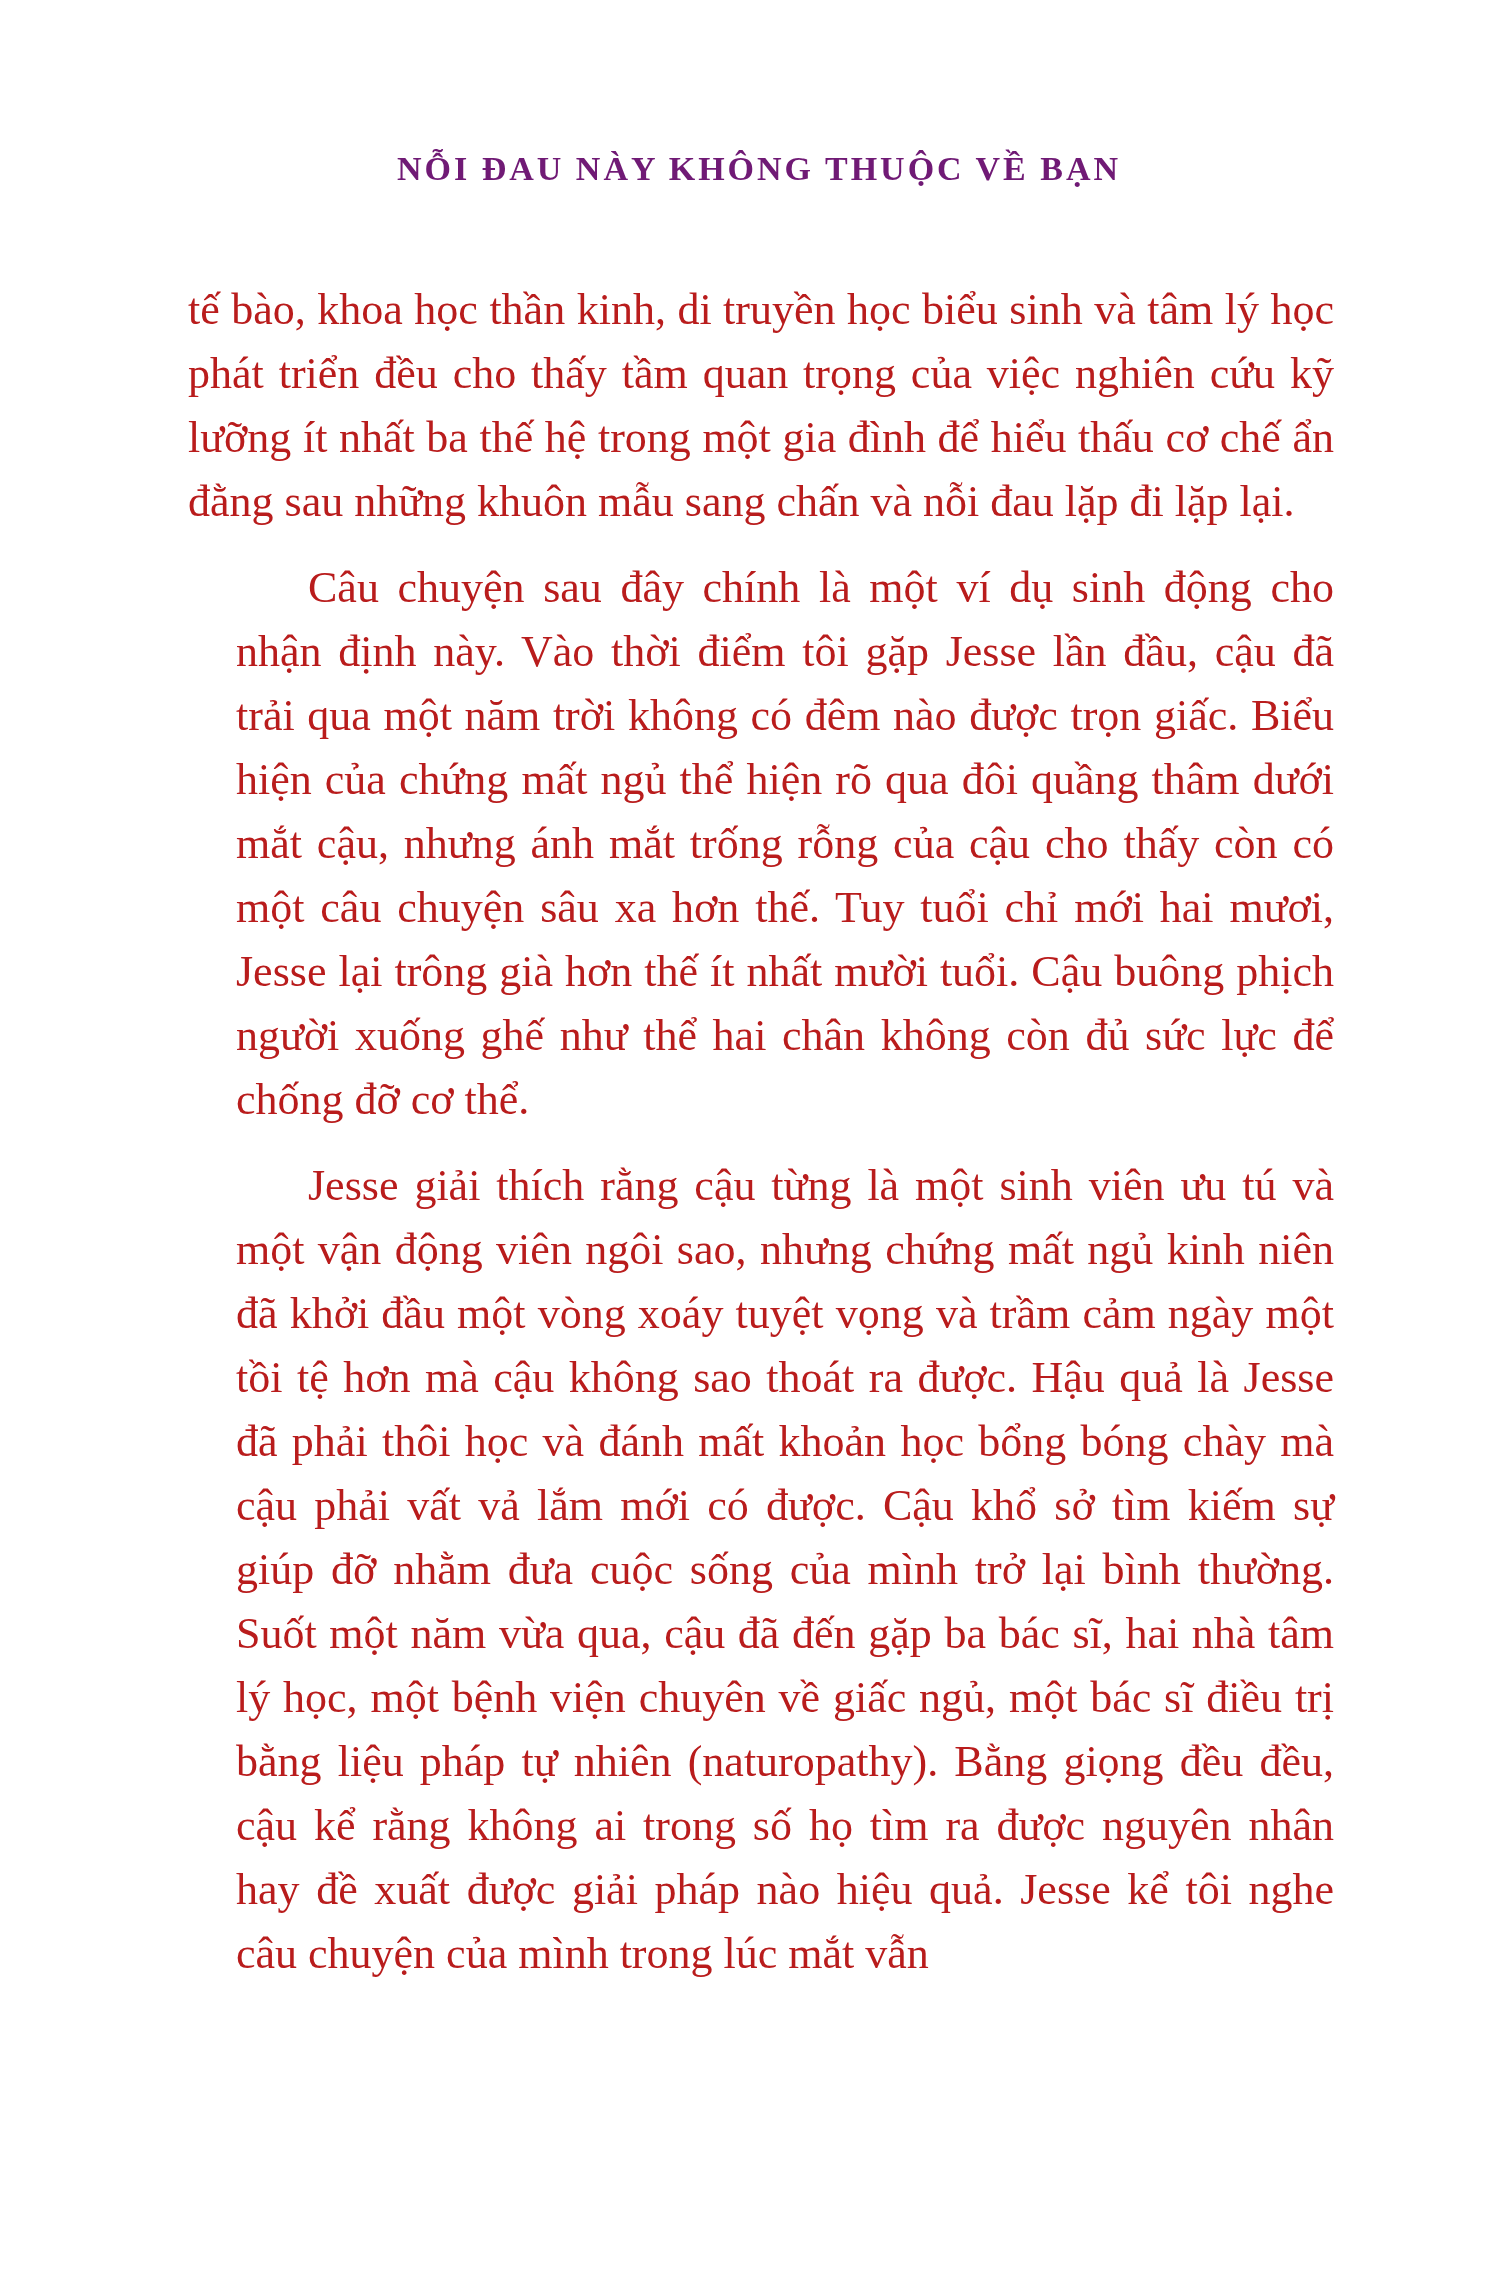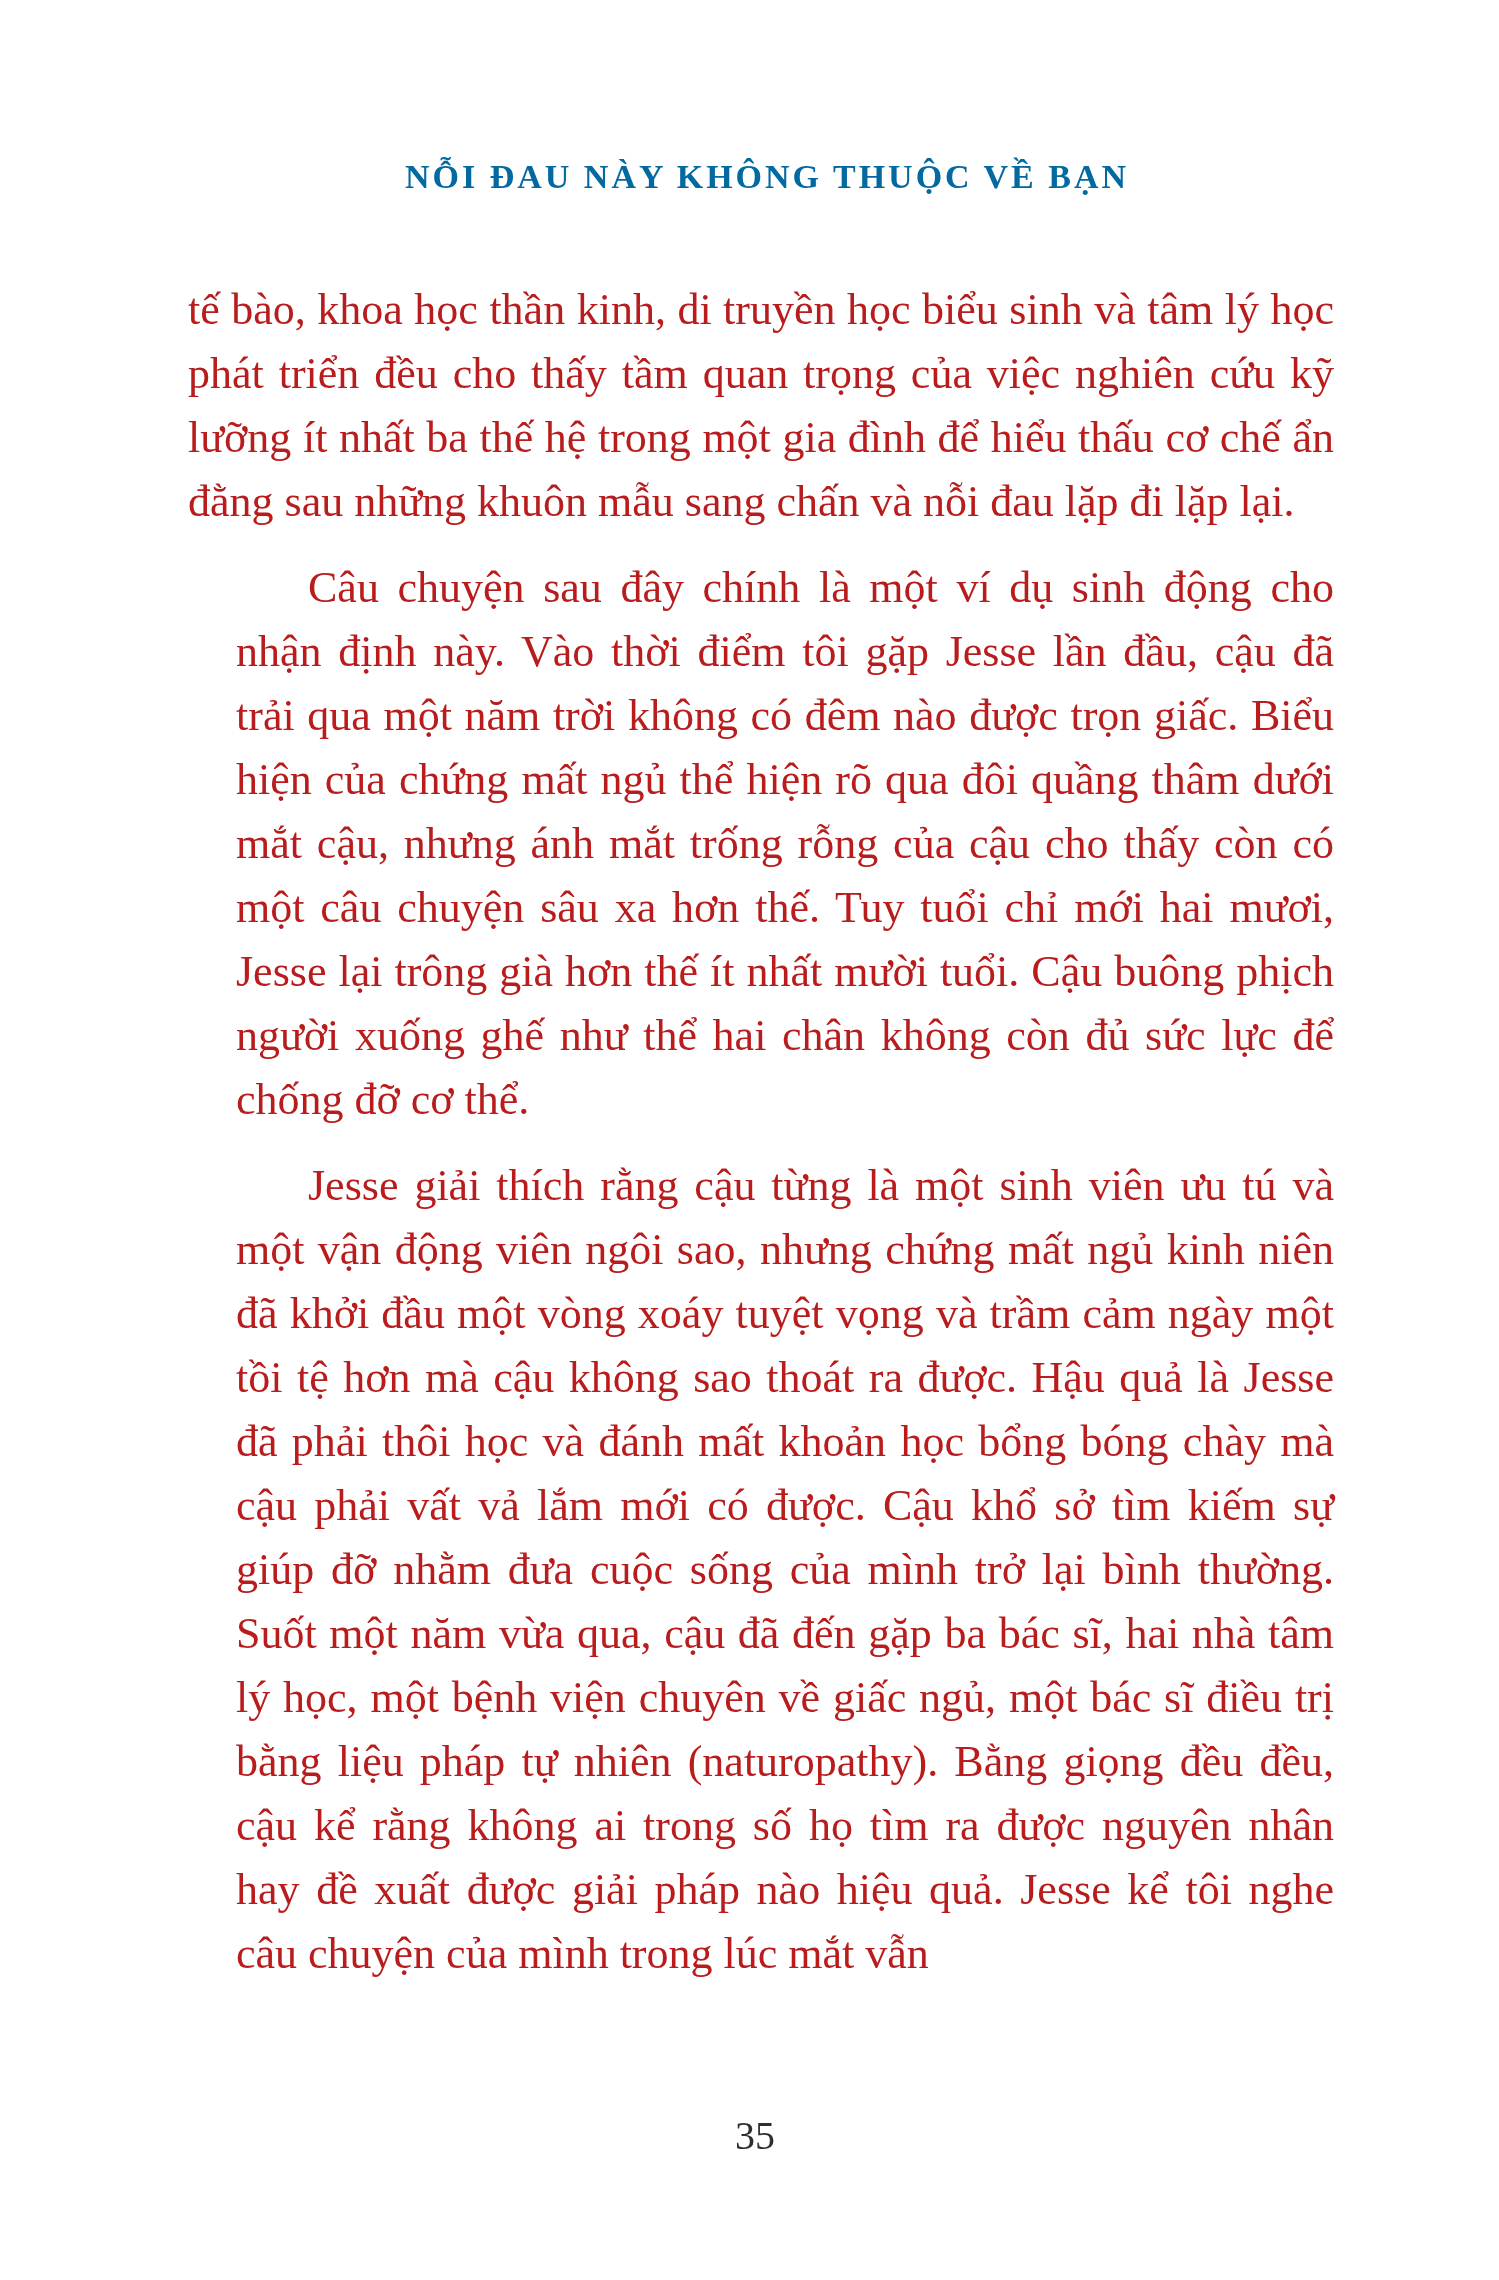--- a/index.html
+++ b/index.html
@@ -14,26 +14,26 @@
     background: #ffffff;
     font-family: "Liberation Serif", "DejaVu Serif", serif;
     color: #2f2f2f;
     overflow: hidden;
   }
   .running-header {
     position: absolute;
     top: 146px;
     left: 180px;
     width: 1150px;
-    margin: 12px;
+    margin: 4px;
     text-align: center;
     font-size: 34px;
     font-weight: 600;
     letter-spacing: 3px;
-    color: #0369a1;
+    color: #701a75;
   }
   .content {
     position: absolute;
     top: 278px;
     left: 188px;
     width: 1146px;
   }
   .content p {
     margin: 0 0 22px 0;
     font-size: 44px;
@@ -69,15 +69,14 @@
   <div class="content">
 
     <p>tế bào, khoa học thần kinh, di truyền học biểu sinh và tâm lý học phát triển đều cho thấy tầm quan trọng của việc nghiên cứu kỹ lưỡng ít nhất ba thế hệ trong một gia đình để hiểu thấu cơ chế ẩn đằng sau những khuôn mẫu sang chấn và nỗi đau lặp đi lặp lại.</p>
 
     <p class="indent">Câu chuyện sau đây chính là một ví dụ sinh động cho nhận định này. Vào thời điểm tôi gặp Jesse lần đầu, cậu đã trải qua một năm trời không có đêm nào được trọn giấc. Biểu hiện của chứng mất ngủ thể hiện rõ qua đôi quầng thâm dưới mắt cậu, nhưng ánh mắt trống rỗng của cậu cho thấy còn có một câu chuyện sâu xa hơn thế. Tuy tuổi chỉ mới hai mươi, Jesse lại trông già hơn thế ít nhất mười tuổi. Cậu buông phịch người xuống ghế như thể hai chân không còn đủ sức lực để chống đỡ cơ thể.</p>
 
     <p class="indent"><span>Jesse giải thích rằng cậu từng là một sinh viên ưu tú và một vận động viên ngôi sao, nhưng chứng mất ngủ kinh niên đã khởi đầu một vòng xoáy tuyệt vọng và trầm cảm ngày một tồi tệ hơn mà cậu không sao thoát ra được. Hậu quả là Jesse đã phải thôi học và đánh mất khoản học bổng bóng chày mà cậu phải vất vả lắm mới có được. Cậu khổ sở tìm kiếm sự giúp đỡ nhằm đưa cuộc sống của mình trở lại bình thường. Suốt một năm vừa qua, cậu đã đến gặp ba bác sĩ, hai nhà tâm lý học, một bệnh viện chuyên về giấc ngủ, một bác sĩ điều trị bằng liệu pháp tự nhiên (</span><span class="italic">naturopathy</span><span>). Bằng giọng đều đều, cậu kể rằng không ai trong số họ tìm ra được nguyên nhân hay đề xuất được giải pháp nào hiệu quả. Jesse kể tôi nghe câu chuyện của mình trong lúc mắt vẫn</span></p>
 
   </div>
 
-  <p class="page-number">35</p>
 
 </div>
 
 </body></html>

